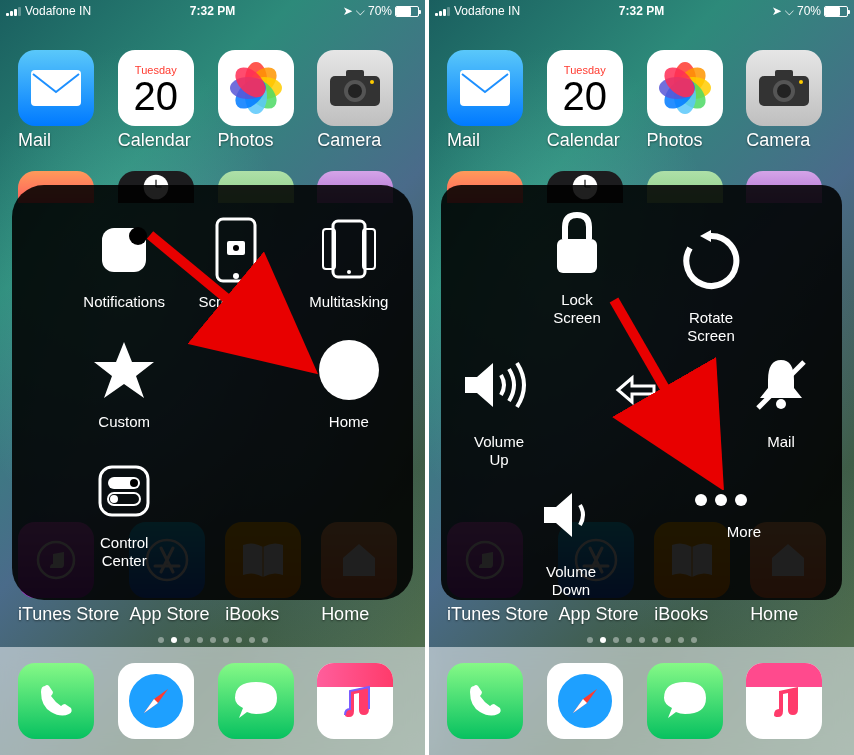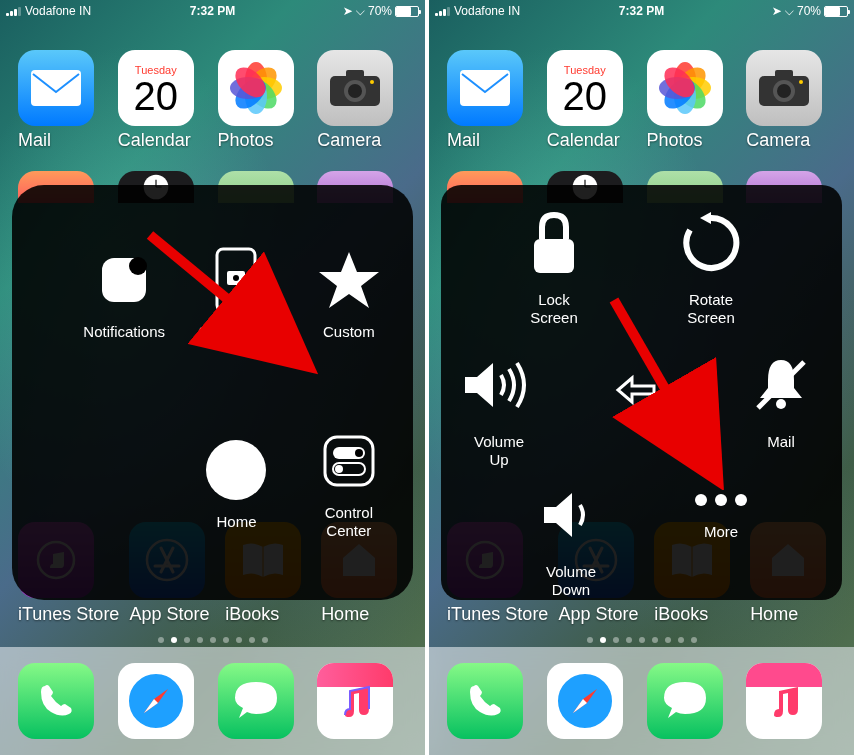--- a/index.html
+++ b/index.html
@@ -197,20 +197,31 @@
                 <rect x="2" y="2" width="38" height="62" rx="6" fill="none" stroke="white" stroke-width="3"></rect>
                 <rect x="12" y="24" width="18" height="14" rx="2" fill="white"></rect>
                 <circle cx="21" cy="31" r="3" fill="black"></circle>
                 <circle cx="21" cy="59" r="3" fill="white"></circle>
               </svg>
           </div>
           <span class="at-label">Screenshot</span>
         </div>
         <div class="at-item">
           <div class="at-icon">
+            <svg width="60" height="66" viewBox="0 0 60 66">
+                <rect x="14" y="4" width="32" height="56" rx="5" fill="none" stroke="white" stroke-width="3"></rect>
+                <rect x="4" y="12" width="12" height="40" rx="3" fill="none" stroke="white" stroke-width="2"></rect>
+                <rect x="44" y="12" width="12" height="40" rx="3" fill="none" stroke="white" stroke-width="2"></rect>
+                <circle cx="30" cy="55" r="2" fill="white"></circle>
+              </svg>
+          </div>
+          <span class="at-label">Multitasking</span>
+        </div>
+        <div class="at-item">
+          <div class="at-icon">
             <svg width="64" height="64" viewBox="0 0 64 64">
                 <path d="M32 4 L40 24 L62 24 L44 38 L52 60 L32 46 L12 60 L20 38 L2 24 L24 24 Z" fill="white"></path>
               </svg>
           </div>
           <span class="at-label">Custom</span>
         </div>
         <div class="at-item"></div>
         <div class="at-item">
           <div class="at-icon">
             <svg width="64" height="64" viewBox="0 0 64 64">
@@ -423,31 +434,31 @@
         </div>
       <div class="app">
           <div class="app-icon maps-bg"></div>
         </div>
       <div class="app">
           <div class="app-icon" style="background:linear-gradient(#d4a4e8,#b070d0)"></div>
         </div>
     </div>
 
     <div class="overlay2">
-      <div class="ring at-item" style="left:73px; top:18px;">
+      <div class="ring at-item" style="left:96px; top:18px;">
         <div class="at-icon">
             <svg width="56" height="68" viewBox="0 0 56 68">
               <rect x="8" y="30" width="40" height="34" rx="6" fill="white"></rect>
               <path d="M16 30 L16 18 Q16 6 28 6 Q40 6 40 18 L40 30" fill="none" stroke="white" stroke-width="6"></path>
             </svg>
           </div>
         <span class="at-label">Lock
 Screen</span>
       </div>
-      <div class="ring at-item" style="left:230px; top:18px;">
+      <div class="ring at-item" style="left:230px; top:36px;">
         <div class="at-icon">
             <svg width="66" height="66" viewBox="0 0 66 66">
               <path d="M33 8 A25 25 0 1 1 12 20" fill="none" stroke="white" stroke-width="6"></path>
               <path d="M33 2 L33 14 L22 8 Z" fill="white"></path>
             </svg>
           </div>
         <span class="at-label">Rotate
 Screen</span>
       </div>
       <div class="ring at-item" style="left:18px; top:160px;">
@@ -480,21 +491,21 @@
       <div class="ring at-item" style="left:90px; top:290px;">
         <div class="at-icon">
             <svg width="62" height="56" viewBox="0 0 62 56">
               <path d="M4 20 L16 20 L32 6 L32 50 L16 36 L4 36 Z" fill="white"></path>
               <path d="M40 18 Q46 28 40 38" stroke="white" stroke-width="4" fill="none"></path>
             </svg>
           </div>
         <span class="at-label">Volume
 Down</span>
       </div>
-      <div class="ring at-item" style="left:240px; top:300px;">
+      <div class="ring at-item" style="left:240px; top:300px;align-items:flex-end;">
         <div class="at-icon" style="height:30px;">
             <svg width="60" height="16" viewBox="0 0 60 16">
               <circle cx="10" cy="8" r="6" fill="white"></circle>
               <circle cx="30" cy="8" r="6" fill="white"></circle>
               <circle cx="50" cy="8" r="6" fill="white"></circle>
             </svg>
           </div>
         <span class="at-label">More</span>
       </div>
     </div>

